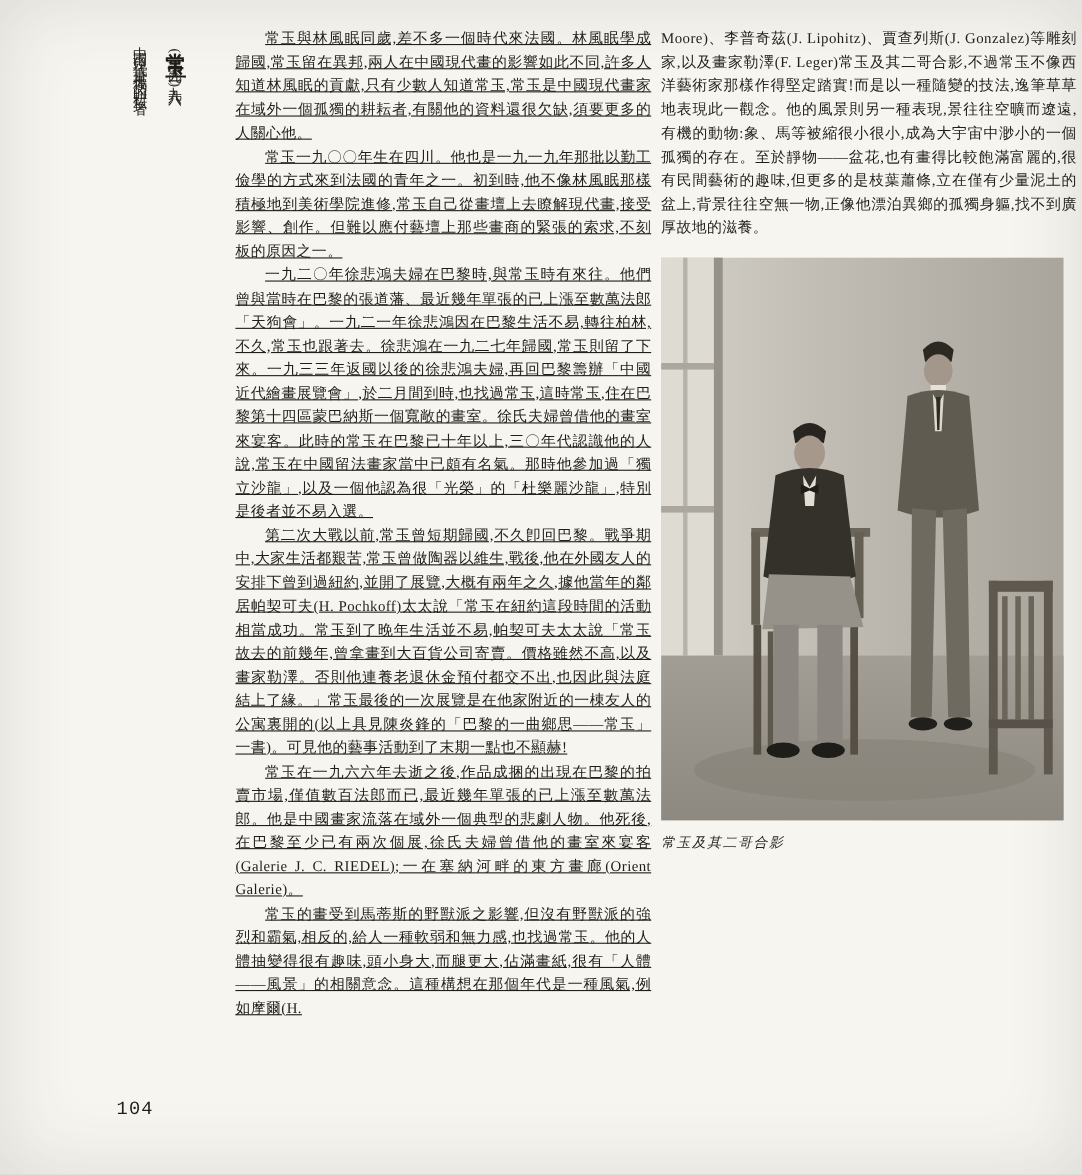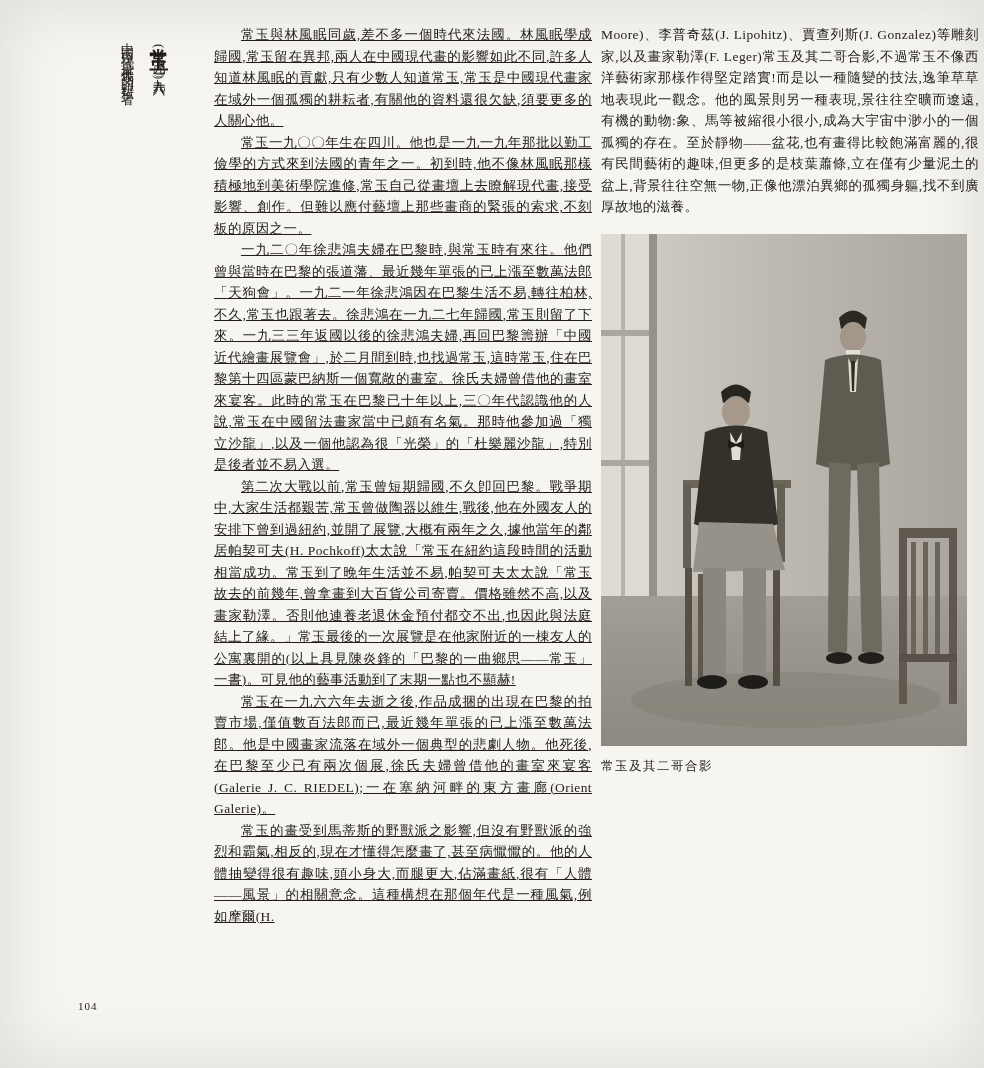--- a/index.html
+++ b/index.html
@@ -19,42 +19,42 @@
   
   .col-main, .col-right {
     position:absolute; top:24px; width:378px;
     font-size:13.5px; line-height:21.5px; letter-spacing:.4px;
     text-align:justify; text-justify:inter-character;
   }
   .col-main  { left:214px;text-decoration:underline; }
   .col-right { left:601px; }
   .col-main p { text-indent:2em; }
   .col-right p.cont { text-indent:0; }
-  figure { margin:16px 0 0 0; }
+  figure { margin:16px 0 0 0;font-style:italic; }
   figure svg { display:block; width:366px; height:512px; }
   figcaption { font-size:12.5px; letter-spacing:1.5px; margin-top:10px; color:#27241f; }
-  .page-number { position:absolute; left:78px; top:1000px; font-size:11px; letter-spacing:1px; }
+  .page-number { position:absolute; left:106px; top:1000px; font-size:17px; letter-spacing:1px;font-family:Liberation Mono, monospace; }
 </style>
 </head>
 <body>
 
 <div class="page">
 
   <div class="v-col title-col">
     <span class="t-name">常玉</span><span class="t-years">(一九〇〇~一九六六)</span>
   </div>
   <div class="v-col sub-col">中國現代畫孤獨的耕耘者</div>
 
   <div class="col-main">
     <p>常玉與林風眠同歲,差不多一個時代來法國。林風眠學成歸國,常玉留在異邦,兩人在中國現代畫的影響如此不同,許多人知道林風眠的貢獻,只有少數人知道常玉,常玉是中國現代畫家在域外一個孤獨的耕耘者,有關他的資料還很欠缺,須要更多的人關心他。</p>
     <p>常玉一九〇〇年生在四川。他也是一九一九年那批以勤工儉學的方式來到法國的青年之一。初到時,他不像林風眠那樣積極地到美術學院進修,常玉自己從畫壇上去瞭解現代畫,接受影響、創作。但難以應付藝壇上那些畫商的緊張的索求,不刻板的原因之一。</p>
     <p>一九二〇年徐悲鴻夫婦在巴黎時,與常玉時有來往。他們曾與當時在巴黎的張道藩、最近幾年單張的已上漲至數萬法郎「天狗會」。一九二一年徐悲鴻因在巴黎生活不易,轉往柏林,不久,常玉也跟著去。徐悲鴻在一九二七年歸國,常玉則留了下來。一九三三年返國以後的徐悲鴻夫婦,再回巴黎籌辦「中國近代繪畫展覽會」,於二月間到時,也找過常玉,這時常玉,住在巴黎第十四區蒙巴納斯一個寬敞的畫室。徐氏夫婦曾借他的畫室來宴客。此時的常玉在巴黎已十年以上,三〇年代認識他的人說,常玉在中國留法畫家當中已頗有名氣。那時他參加過「獨立沙龍」,以及一個他認為很「光榮」的「杜樂麗沙龍」,特別是後者並不易入選。</p>
     <p>第二次大戰以前,常玉曾短期歸國,不久卽回巴黎。戰爭期中,大家生活都艱苦,常玉曾做陶器以維生,戰後,他在外國友人的安排下曾到過紐約,並開了展覽,大概有兩年之久,據他當年的鄰居帕契可夫(H. Pochkoff)太太說「常玉在紐約這段時間的活動相當成功。常玉到了晚年生活並不易,帕契可夫太太說「常玉故去的前幾年,曾拿畫到大百貨公司寄賣。價格雖然不高,以及畫家勒澤。否則他連養老退休金預付都交不出,也因此與法庭結上了緣。」常玉最後的一次展覽是在他家附近的一棟友人的公寓裏開的(以上具見陳炎鋒的「巴黎的一曲鄉思——常玉」一書)。可見他的藝事活動到了末期一點也不顯赫!</p>
     <p>常玉在一九六六年去逝之後,作品成捆的出現在巴黎的拍賣市場,僅值數百法郎而已,最近幾年單張的已上漲至數萬法郎。他是中國畫家流落在域外一個典型的悲劇人物。他死後,在巴黎至少已有兩次個展,徐氏夫婦曾借他的畫室來宴客(Galerie J. C. RIEDEL);一在塞納河畔的東方畫廊(Orient Galerie)。</p>
-    <p>常玉的畫受到馬蒂斯的野獸派之影響,但沒有野獸派的強烈和霸氣,相反的,現在才懂得怎麼畫了,甚至病懨懨的。他的人體抽變得很有趣味,頭小身大,而腿更大,佔滿畫紙,很有「人體——風景」的相關意念。這種構想在那個年代是一種風氣,例如摩爾(H.</p>
+    <p>常玉的畫受到馬蒂斯的野獸派之影響,但沒有野獸派的強烈和霸氣,相反的,給人一種軟弱和無力感,也找過常玉。他的人體抽變得很有趣味,頭小身大,而腿更大,佔滿畫紙,很有「人體——風景」的相關意念。這種構想在那個年代是一種風氣,例如摩爾(H.</p>
   </div>
 
   <div class="col-right">
     <p class="cont">Moore)、李普奇茲(J. Lipohitz)、賈查列斯(J. Gonzalez)等雕刻家,以及畫家勒澤(F. Leger)常玉及其二哥合影,不過常玉不像西洋藝術家那樣作得堅定踏實!而是以一種隨變的技法,逸筆草草地表現此一觀念。他的風景則另一種表現,景往往空曠而遼遠,有機的動物:象、馬等被縮很小很小,成為大宇宙中渺小的一個孤獨的存在。至於靜物——盆花,也有畫得比較飽滿富麗的,很有民間藝術的趣味,但更多的是枝葉蕭條,立在僅有少量泥土的盆上,背景往往空無一物,正像他漂泊異鄉的孤獨身軀,找不到廣厚故地的滋養。</p>
 
     <figure>
       <svg viewBox="0 0 366 512" xmlns="http://www.w3.org/2000/svg" role="img">
         <defs>
           <linearGradient id="wall" x1="0" y1="0" x2="1" y2="0">
             <stop offset="0" stop-color="#d4d1c9"></stop>

